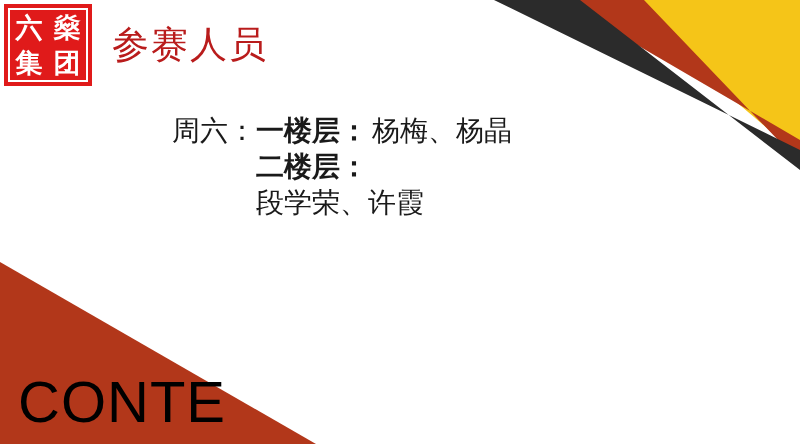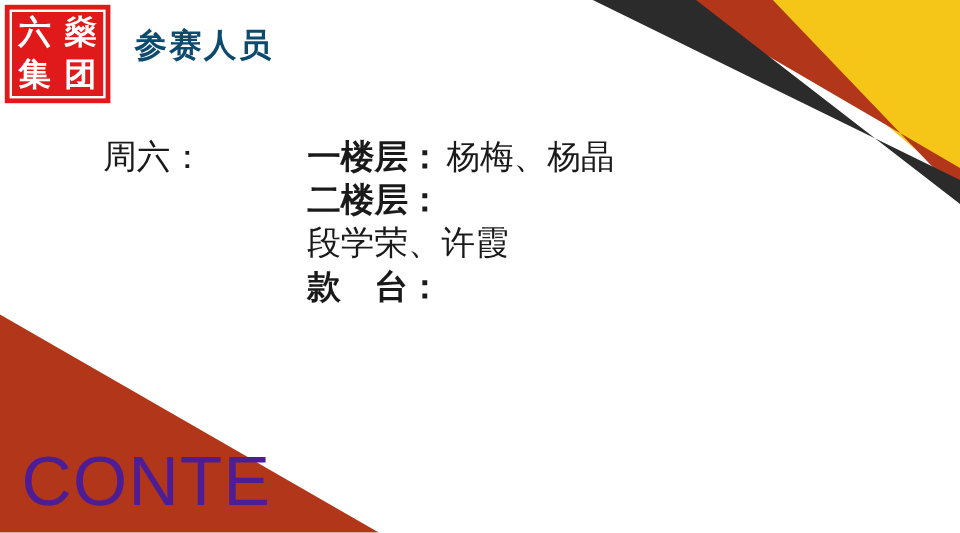--- a/index.html
+++ b/index.html
@@ -56,24 +56,24 @@
     line-height: 1;
     letter-spacing: 0;
   }
 
   
   .title {
     position: absolute;
     left: 112px;
     top: 23px;
     font-family: "DejaVu Sans", "Liberation Sans", sans-serif;
-    font-weight: 700;
-    font-size: 27px;
+    font-weight: 400;
+    font-size: 37px;
     line-height: 1.2;
-    color: #0c4a6e;
+    color: #b91c1c;
     letter-spacing: 2px;
     white-space: nowrap;
   }
 
   
   .roster {
     position: absolute;
     left: 0;
     top: 113px;
     width: 800px;
@@ -84,21 +84,21 @@
     height: 36px;
     font-family: "DejaVu Serif", "Liberation Serif", serif;
     font-size: 28px;
     line-height: 36px;
     color: #1A1A1A;
     white-space: nowrap;
   }
   .col-day {
     width: 256px;
     box-sizing: border-box;
-    text-align: center;
+    text-align: right;
   }
   .col-dept {
     width: 116px;
     box-sizing: border-box;
     text-align: left;
     font-weight: bold;
   }
   .col-names {
     box-sizing: border-box;
     text-align: center;
@@ -109,21 +109,21 @@
 
   
   .wordmark {
     position: absolute;
     left: 18px;
     top: 372px;
     font-family: "Liberation Sans", "DejaVu Sans", sans-serif;
     font-size: 58px;
     line-height: 60px;
     font-weight: 400;
-    color: #4c1d95;
+    color: #000000;
     letter-spacing: 1px;
     white-space: nowrap;
   }
 </style>
 </head>
 <body>
 
 <div id="slide">
 
   <svg class="deco-svg" viewBox="0 0 800 444">
@@ -159,20 +159,19 @@
 
     <div class="roster-row">
       <span class="col-day"></span>
       <span class="col-names">段学荣、许霞</span>
     </div>
 
 
 
     <div class="roster-row spaced">
       <span class="col-day"></span>
-      <span class="col-dept"> 款　台：</span>
     </div>
 
   </div>
 
   <div class="wordmark">CONTE</div>
 
 </div>
 
 </body></html>

